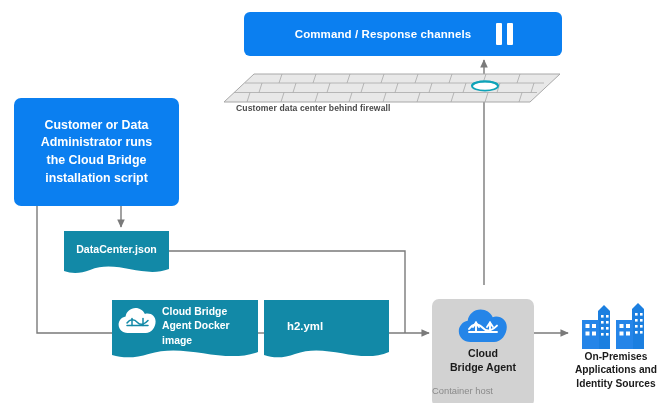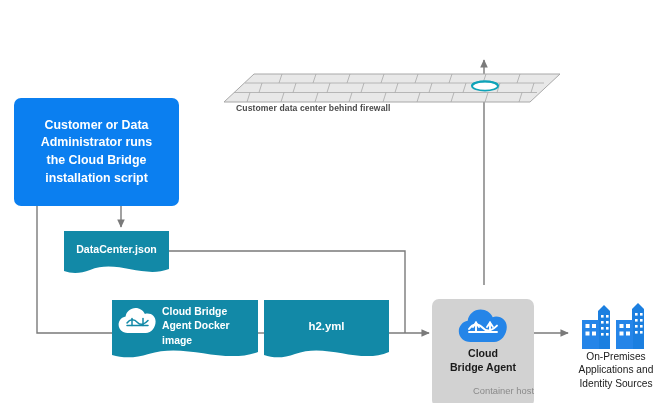--- a/index.html
+++ b/index.html
@@ -70,21 +70,21 @@
 
   #doc-datacenter{left:64px;top:231px;width:105px;height:48px;}
   #doc-datacenter .doc-body{justify-content:center;padding-bottom:11px;}
   #doc-datacenter .doc-text{font-size:10.6px;}
 
   #doc-docker{left:112px;top:300px;width:146px;height:65px;}
   #doc-docker .doc-body{justify-content:flex-start;padding:0 6px 12px 6px;}
   #doc-docker .doc-text{font-size:10.4px;}
 
   #doc-h2{left:264px;top:300px;width:125px;height:65px;}
-  #doc-h2 .doc-body{justify-content:center;padding-bottom:12px;}
+  #doc-h2 .doc-body{justify-content:flex-start;padding-bottom:12px;margin-left:23px;}
   #doc-h2 .doc-text{font-size:11.4px;}
 
   .doc-cloud-icon{
     position:relative;width:38px;height:30px;flex:0 0 38px;margin-right:6px;
     margin-bottom:12px;
   }
 
   
   #container-host{
     left:432px;top:299px;width:102px;height:108px;
@@ -92,30 +92,30 @@
   }
   #agent-icon{position:absolute;left:50%;top:8px;transform:translateX(-50%);
     width:50px;height:38px;}
   #agent-label{
     position:absolute;left:0;top:48px;width:100%;
     text-align:center;color:#1a1a1a;font-size:10.6px;font-weight:700;
     line-height:1.3;white-space:pre-line;
   }
   #container-host-sub{
     position:absolute;left:0;bottom:11px;width:100%;
-    text-align:right;color:#8a8a8a;font-size:9.4px;font-weight:400;
+    text-align:left;color:#8a8a8a;font-size:9.4px;font-weight:400;
   }
 
   
   #onprem{left:570px;top:303px;width:92px;height:92px;}
   #onprem-icon{position:absolute;left:50%;top:0;transform:translateX(-50%);
     width:72px;height:46px;}
   #onprem-label{
     position:absolute;left:0;top:47px;width:100%;
-    text-align:center;color:#1a1a1a;font-size:10.2px;font-weight:400;
+    text-align:center;color:#1a1a1a;font-size:10.2px;font-weight:700;
     line-height:1.32;white-space:pre-line;
   }
 
   
   #connectors{position:absolute;left:0;top:0;width:669px;height:403px;
     pointer-events:none;}
 </style>
 </head>
 <body>
 
@@ -136,20 +136,27 @@
 
     <path d="M169,251 L405,251 L405,333" stroke="#7a7a7a" stroke-width="1.4" fill="none"></path>
 
     <path d="M389,333 L429,333" stroke="#7a7a7a" stroke-width="1.4" fill="none" marker-end="url(#arrow)"></path>
 
     <path d="M534,333 L568,333" stroke="#7a7a7a" stroke-width="1.4" fill="none" marker-end="url(#arrow)"></path>
 
     <path d="M484,285 L484,60" stroke="#7a7a7a" stroke-width="1.4" fill="none" marker-end="url(#arrow)"></path>
   </svg>
 
+  <div id="cmd-bar" class="abs">
+    <div id="cmd-bar-label">Command / Response channels</div>
+    <div id="pause-icon">
+      <i class="b1"></i>
+        <i class="b2"></i>
+    </div>
+  </div>
 
   <svg id="firewall" class="abs" viewBox="0 0 336 32">
 
     <polygon points="30,2 336,2 306,30 0,30" fill="#e8e8e8" stroke="#a8a8a8" stroke-width="1"></polygon>
 
     <g stroke="#a8a8a8" stroke-width="0.8" fill="none">
       <line x1="20.5," y1="0" x2="0" y2="0"></line>
       <line x1="21" y1="11" x2="320" y2="11"></line>
       <line x1="10" y1="20.5" x2="313" y2="20.5"></line>
 

